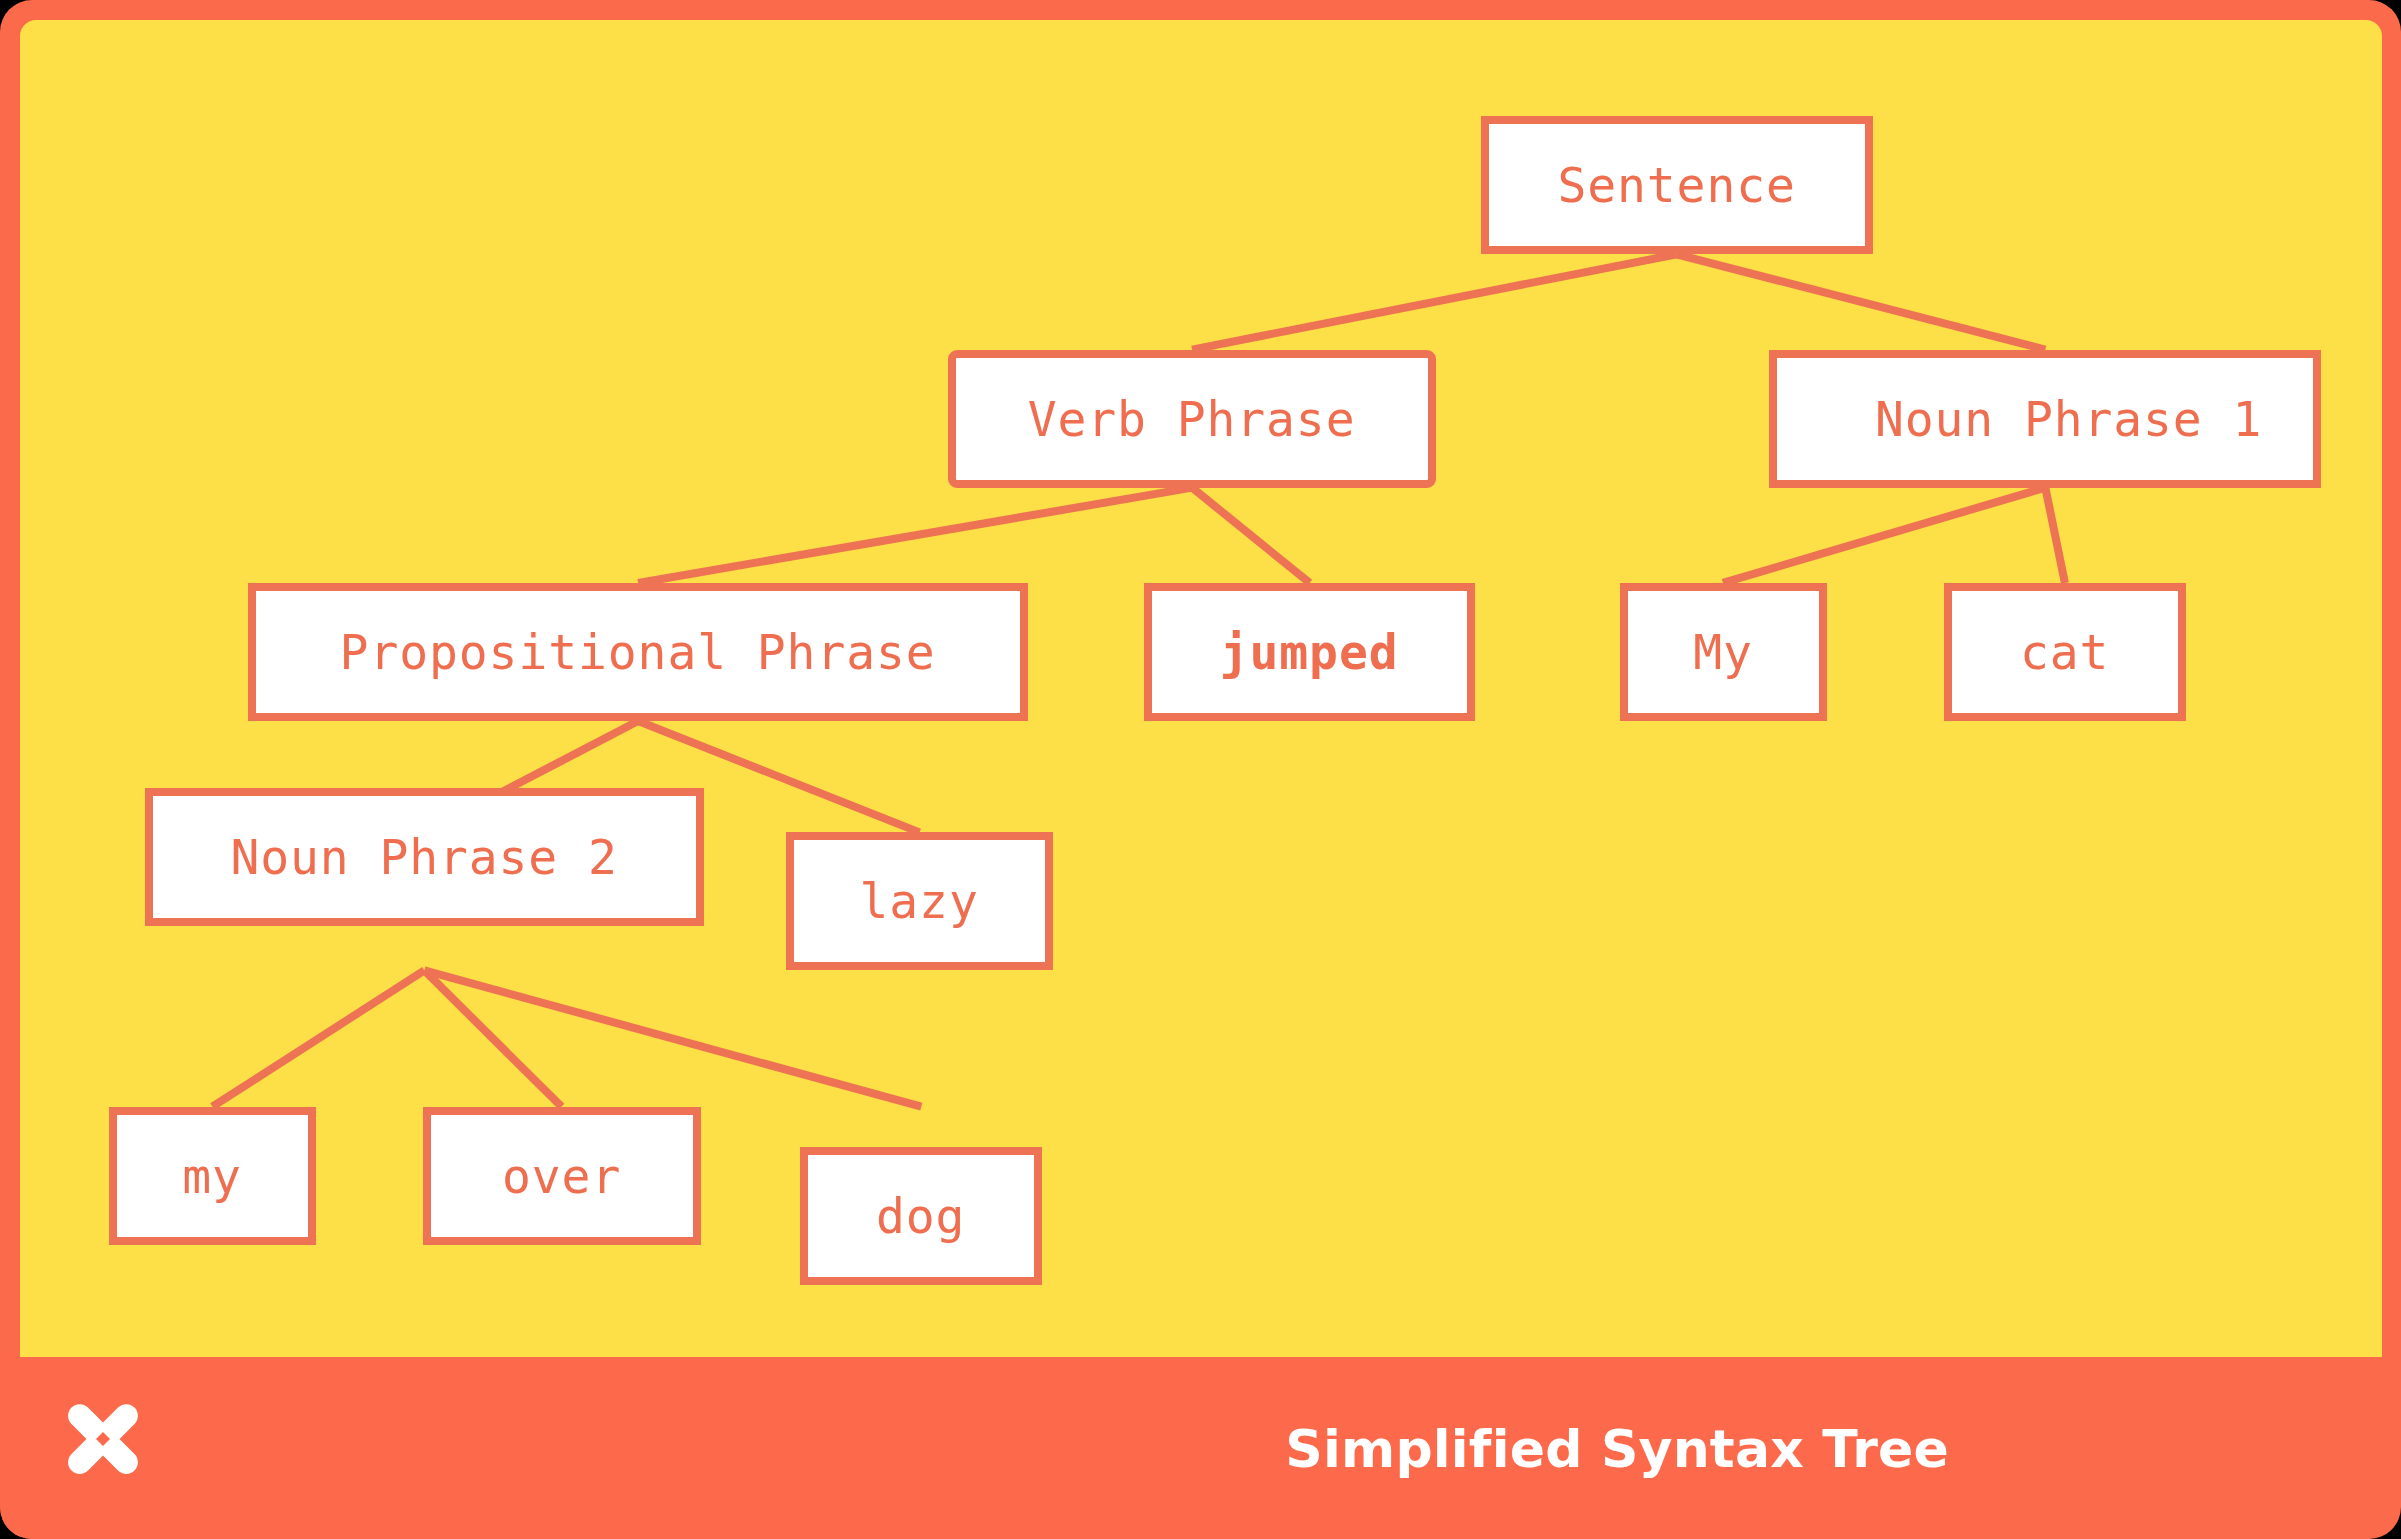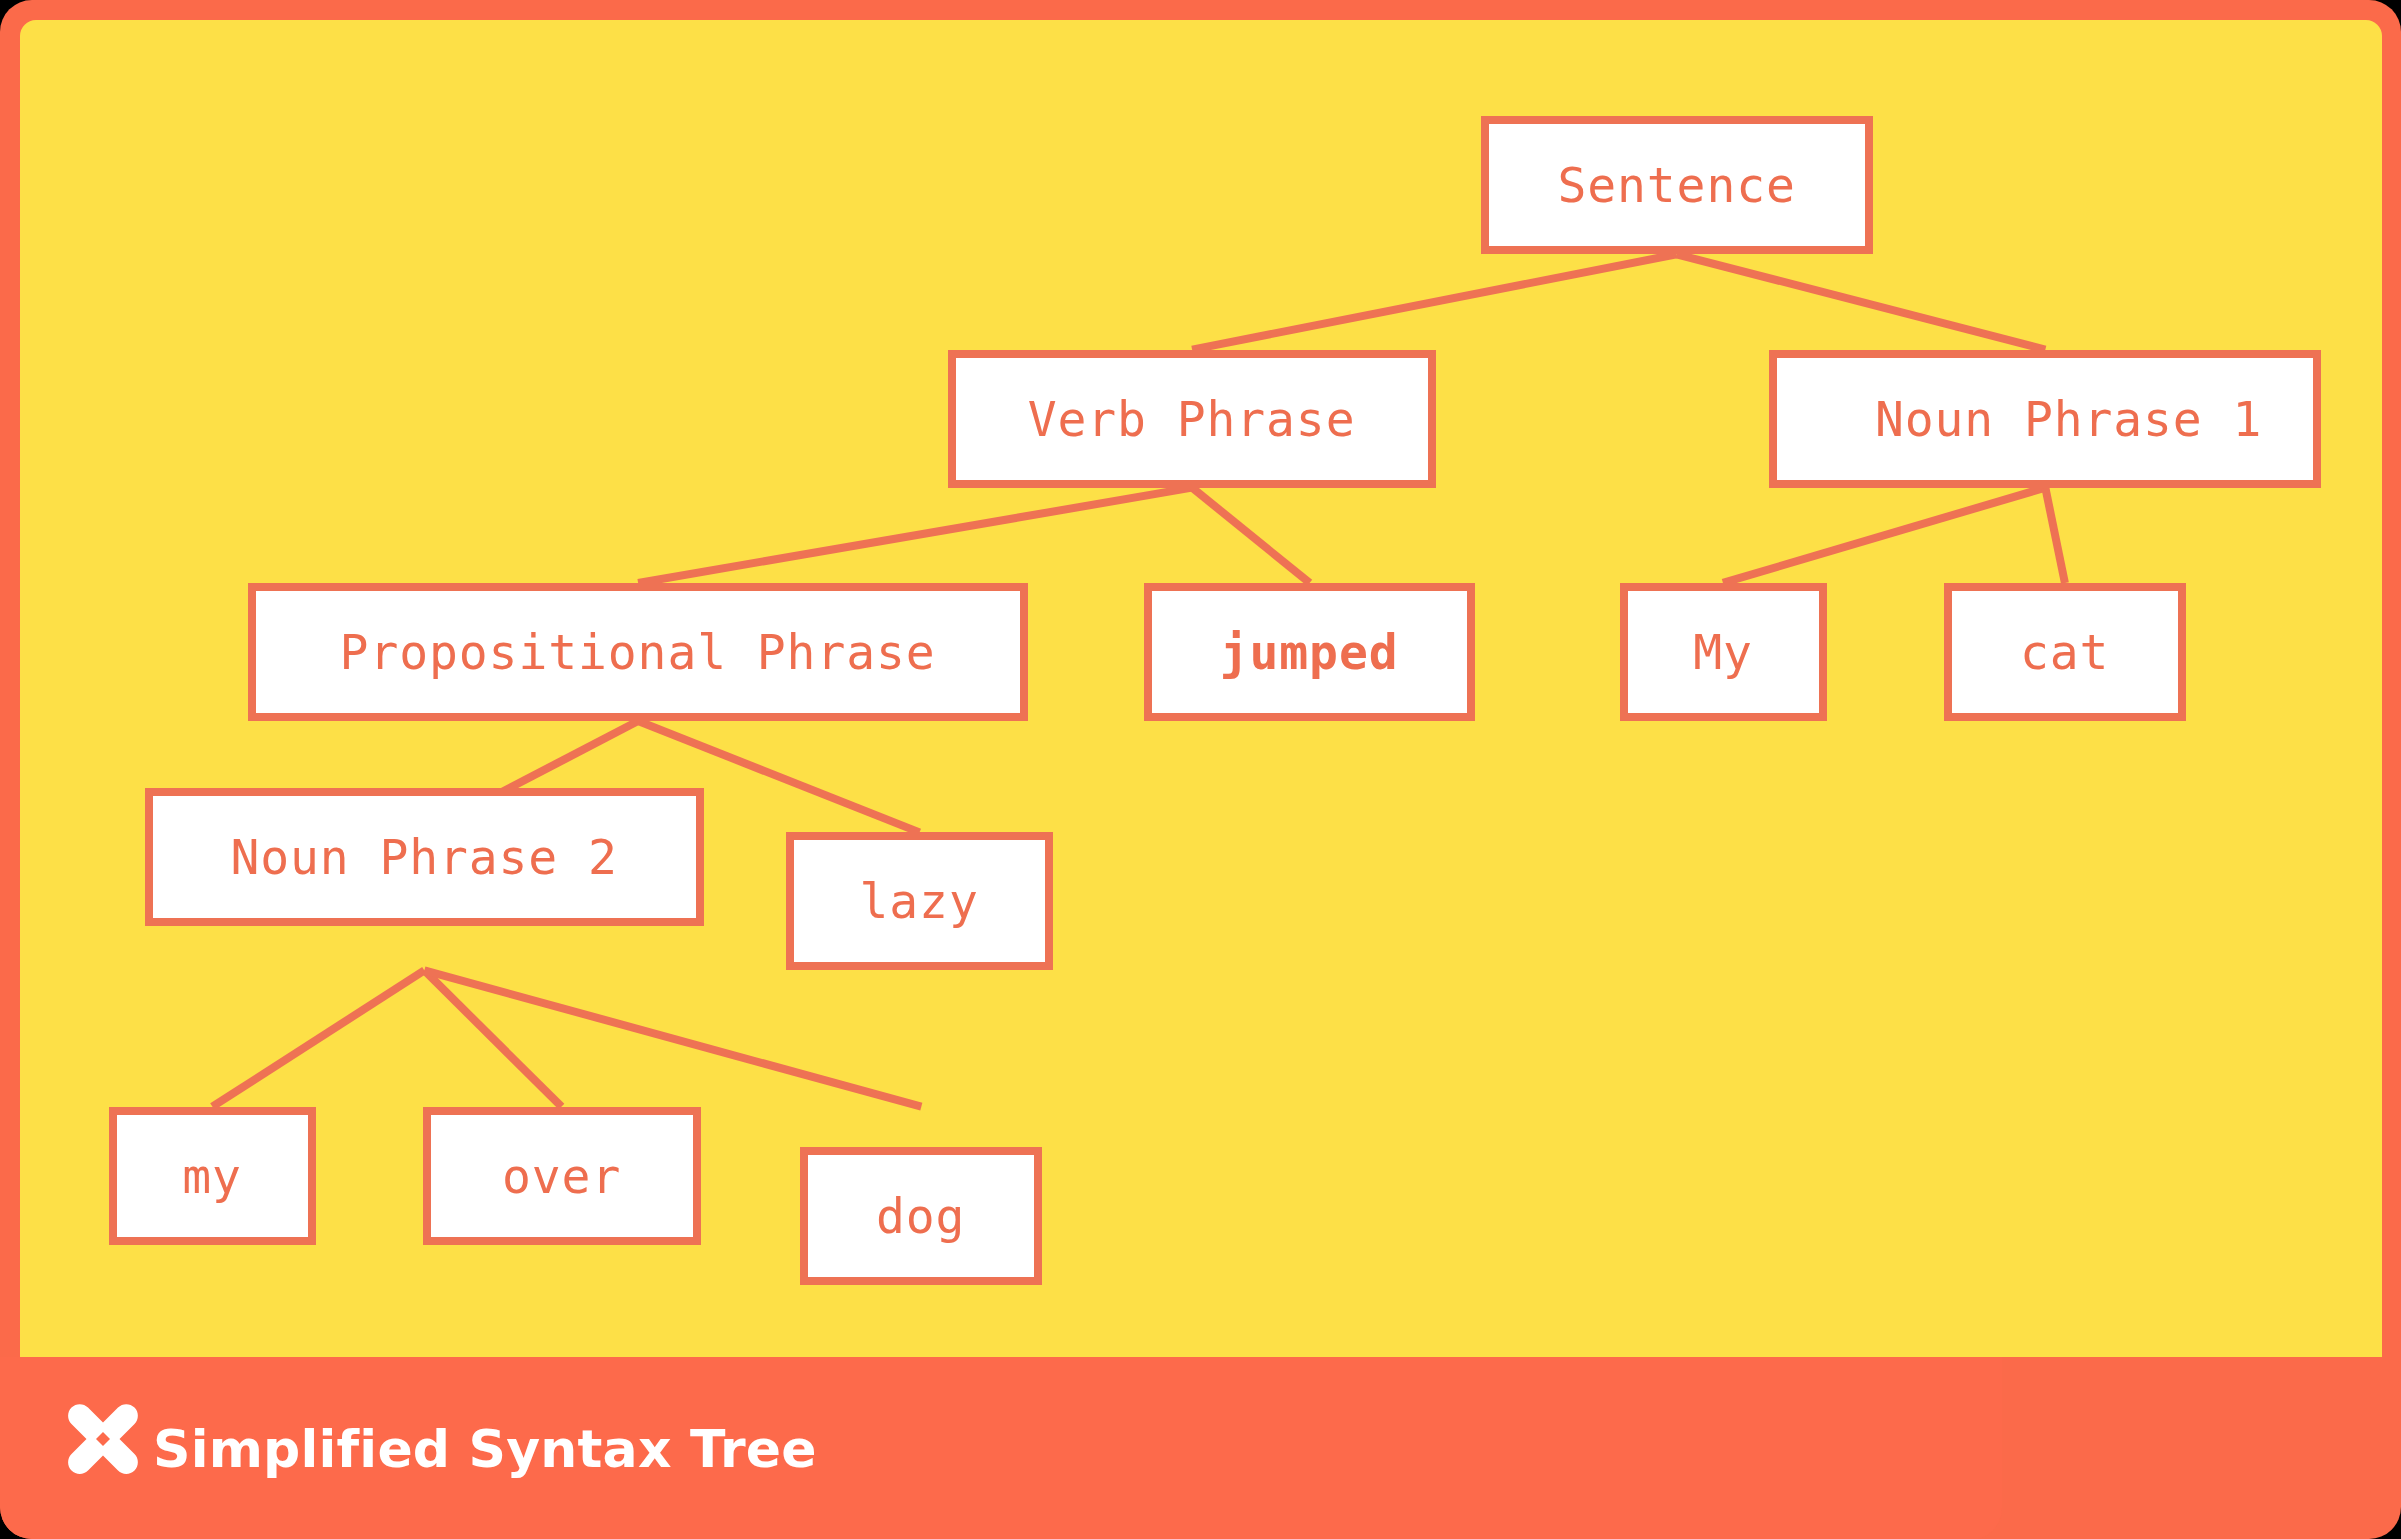--- a/index.html
+++ b/index.html
@@ -78,20 +78,21 @@
   #footer {
     position: absolute;
     left: 0;
     top: 1357px;
     width: 2002px;
     height: 183px;
     background: #FD6A4B;
     border-radius: 0 0 32px 32px;
     display: flex;
     align-items: center;
+    justify-content: space-between;
     padding: 0 53px 0 53px;
     box-sizing: border-box;
   }
   #brand-logo {
     width: 100px;
     height: 100px;
     flex: none;
   }
   #footer-title {
     color: #FFFFFF;
@@ -119,21 +120,21 @@
           <line x1="694" y1="787" x2="454" y2="912" stroke="#EE7254" stroke-width="9" stroke-linecap="butt"></line>
           <line x1="694" y1="787" x2="1010" y2="912" stroke="#EE7254" stroke-width="9" stroke-linecap="butt"></line>
           <line x1="454" y1="1067" x2="216" y2="1220" stroke="#EE7254" stroke-width="9" stroke-linecap="butt"></line>
           <line x1="454" y1="1067" x2="608" y2="1220" stroke="#EE7254" stroke-width="9" stroke-linecap="butt"></line>
           <line x1="454" y1="1067" x2="1012" y2="1220" stroke="#EE7254" stroke-width="9" stroke-linecap="butt"></line>
         </svg>
       <div id="nodes">
           <div class="node" style="left: 1461px; top: 96px; width: 392px; height: 138px;">
             <span class="node-label">Sentence</span>
           </div>
-          <div class="node" style="left: 928px; top: 330px; width: 488px; height: 138px;">
+          <div class="node" style="left: 928px; top: 330px; width: 488px; height: 138px; border-radius: 9px;">
             <span class="node-label">Verb Phrase</span>
           </div>
           <div class="node" style="left: 1749px; top: 330px; width: 552px; height: 138px; padding-left: 48px;">
             <span class="node-label">Noun Phrase 1</span>
           </div>
           <div class="node" style="left: 228px; top: 563px; width: 780px; height: 138px;">
             <span class="node-label">Propositional Phrase</span>
           </div>
           <div class="node" style="left: 1124px; top: 563px; width: 331px; height: 138px; font-weight: bold;">
             <span class="node-label">jumped</span>

